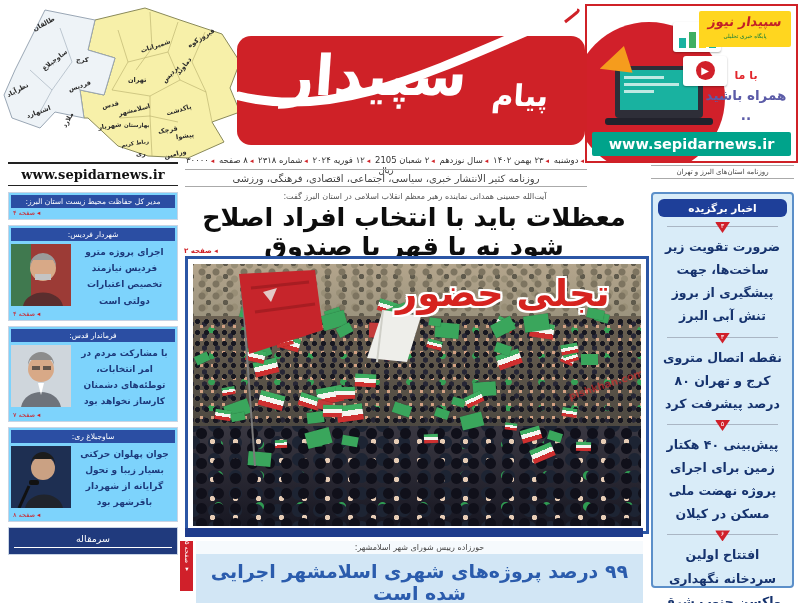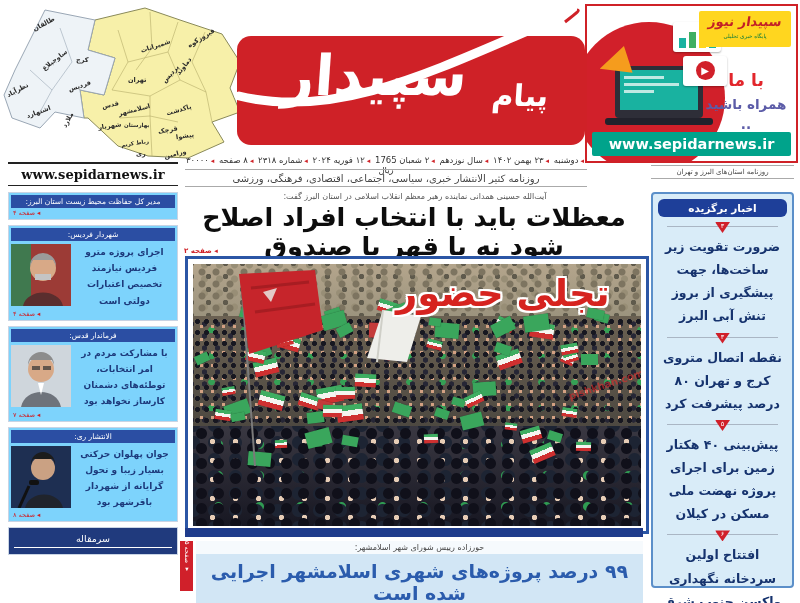--- a/index.html
+++ b/index.html
@@ -22,21 +22,21 @@
                  font-weight:bold;transform:skewX(-4deg);}
 
   
   #ad{left:585px;top:4px;width:209px;height:155px;border:2px solid #cf2127;background:#fff;overflow:hidden;}
   #ad-circle{position:absolute;left:-14px;top:16px;width:152px;height:152px;border-radius:50%;background:#d1202a;}
   #ad-logo{position:absolute;right:5px;top:5px;width:92px;height:36px;background:#ffd61f;border-radius:2px;
            text-align:center;overflow:hidden;}
   #ad-logo .l1{color:#c32027;font-weight:bold;font-size:13px;line-height:22px;transform:skewX(-8deg);}
   #ad-logo .l2{color:#0a7a3c;font-size:5.5px;line-height:6px;}
   #ad-slogan{position:absolute;right:7px;top:62px;text-align:center;width:86px;line-height:1.5;}
-  #ad-slogan .s1{color:#e2262c;font-weight:bold;font-size:17px;display:block;}
+  #ad-slogan .s1{color:#e2262c;font-weight:bold;font-size:11px;display:block;}
   #ad-slogan .s2{color:#5c5ca8;font-weight:bold;font-size:13.5px;display:block;}
   #ad-url{position:absolute;left:5px;right:5px;bottom:5px;height:24px;background:#00a38b;color:#fff;
           font-weight:bold;font-size:14.5px;text-align:center;line-height:24px;border-radius:2px;}
   .laptop{position:absolute;left:28px;top:60px;width:88px;height:52px;background:#2e2e38;border-radius:4px;}
   .laptop .screen{position:absolute;left:5px;top:4px;right:5px;bottom:8px;background:#19b2a0;}
   .laptop .bar{position:absolute;left:9px;height:3px;background:#e8f6f4;opacity:.8;}
   .laptop-base{position:absolute;left:18px;top:112px;width:108px;height:7px;background:#22222c;border-radius:3px;}
   .mega{position:absolute;left:12px;top:44px;width:0;height:0;border-top:14px solid transparent;
         border-bottom:14px solid transparent;border-right:30px solid #f59c1d;transform:rotate(-18deg);}
   .play-card{position:absolute;left:96px;top:50px;width:44px;height:30px;background:#fff;border-radius:3px;
@@ -217,21 +217,21 @@
       <span class="s1">با ما</span>
       <span class="s2">همراه باشید ..</span>
     </div>
     <div id="ad-url">www.sepidarnews.ir</div>
   </div>
 
   <div class="abs" id="dateline">
     <span class="sep">◂</span><span>دوشنبه</span>
     <span class="sep">◂</span><span>۲۳ بهمن ۱۴۰۲</span>
     <span class="sep">◂</span><span>سال نوزدهم</span>
-    <span class="sep">◂</span><span>۲ شعبان 1765</span>
+    <span class="sep">◂</span><span>۲ شعبان 2105</span>
     <span class="sep">◂</span><span>۱۲ فوریه ۲۰۲۴</span>
     <span class="sep">◂</span><span>شماره ۲۳۱۸</span>
     <span class="sep">◂</span><span>۸ صفحه</span>
     <span class="sep">◂</span><span>۳۰۰۰۰ ریال</span>
   </div>
   <div class="abs" id="subline">روزنامه کثیر الانتشار خبری، سیاسی، اجتماعی، اقتصادی، فرهنگی، ورزشی</div>
   <div class="abs" id="region-line">روزنامه استان‌های البرز و تهران</div>
   <div class="abs" id="site-box">www.sepidarnews.ir</div>
 
   <div class="abs" id="lead-kicker">آیت‌الله حسینی همدانی نماینده رهبر معظم انقلاب اسلامی در استان البرز گفت:</div>
@@ -389,21 +389,21 @@
           <rect x="21" y="21" width="8" height="4" fill="#333" opacity=".7"></rect>
           <rect x="32" y="21" width="8" height="4" fill="#333" opacity=".7"></rect>
           <path d="M10,62 C14,42 46,42 50,62 Z" fill="#6e737b"></path>
           <polygon points="27,38 33,38 30,50" fill="#fff"></polygon>
         </svg>
       </div>
       <div class="card-ref">◂ صفحه ۷</div>
     </div>
 
     <div class="card">
-      <div class="card-header">الانتشار ری:</div>
+      <div class="card-header">ساوجبلاغ ری:</div>
       <div class="card-body">
         <div class="card-title">جوان پهلوان حرکتی بسیار زیبا و تحول گرایانه از شهردار باقرشهر بود</div>
         <svg class="card-photo" viewBox="0 0 60 62">
           <rect width="60" height="62" fill="#1e2f52"></rect>
           <circle cx="32" cy="22" r="12" fill="#caa183"></circle>
           <path d="M20,18 a12 12 0 0 1 24,0 l-2,-5 -20,0 Z" fill="#1c1c1c"></path>
           <path d="M14,62 C18,44 48,44 52,62 Z" fill="#20242c"></path>
           <rect x="18" y="34" width="10" height="5" rx="2" fill="#111"></rect>
           <line x1="18" y1="40" x2="8" y2="62" stroke="#111" stroke-width="3"></line>
         </svg>

